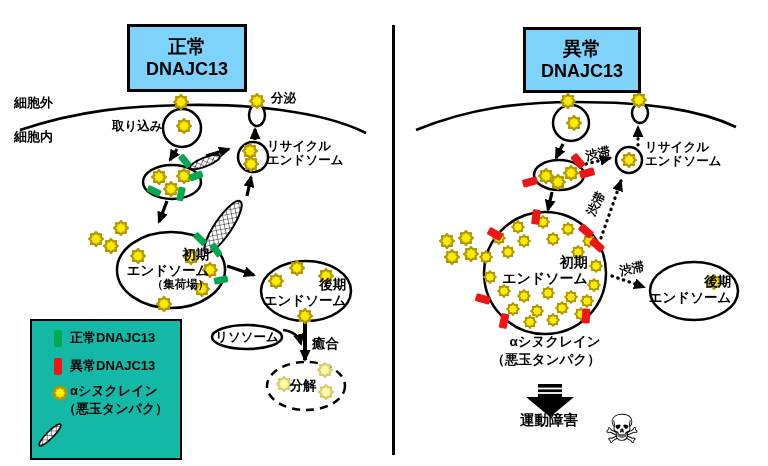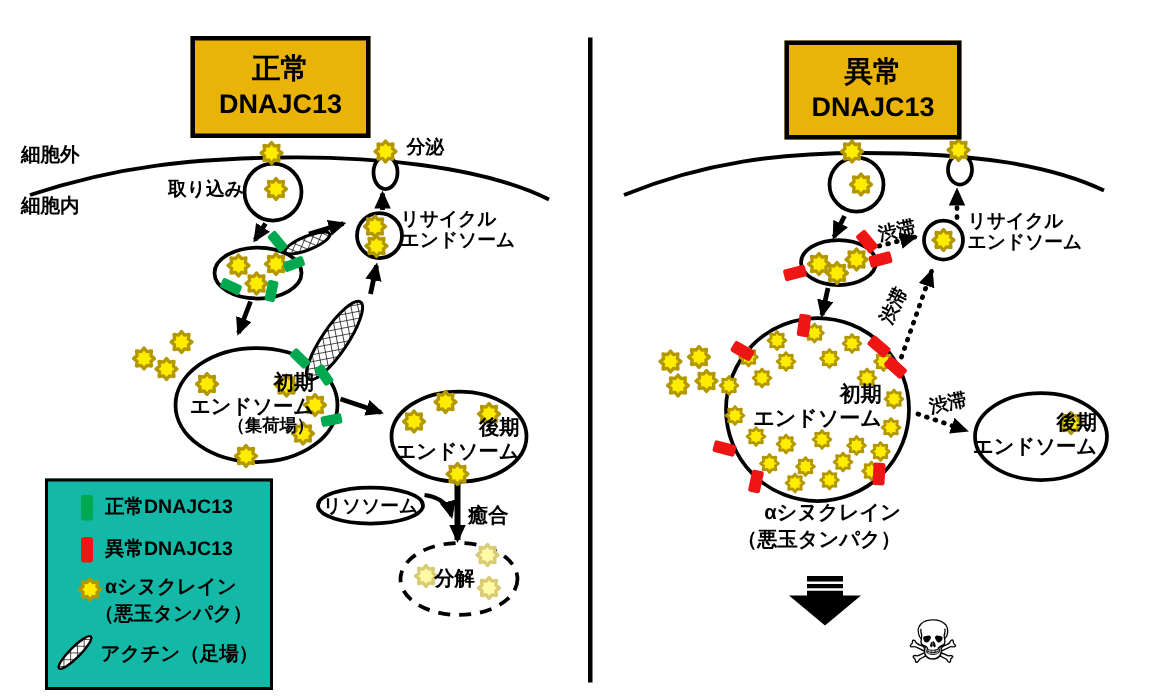--- a/index.html
+++ b/index.html
@@ -10,21 +10,21 @@
   .mem{fill:none;stroke:#000;stroke-width:2.6;}
   .arr{fill:none;stroke:#000;stroke-width:3.2;marker-end:url(#ah);}
   .thick{stroke-width:4;}
   .thin{stroke-width:2.6;}
   .dot{stroke-dasharray:0.5 5.5;stroke-linecap:round;}
   .dashves{fill:#fff;stroke:#000;stroke-width:2.5;stroke-dasharray:8 6;}
   .star-shape{fill:var(--yellow,#ffec00);stroke:var(--star-outline,#b39700);stroke-width:2.2;stroke-linejoin:round;}
   .star-pale{fill:#fffaa6;stroke:#d9cb74;stroke-width:2.2;stroke-linejoin:round;}
   .lbl{position:absolute;font-weight:bold;color:#000;white-space:nowrap;line-height:1.15;}
   .ctr{transform:translateX(-50%);text-align:right;}
-  .titlebox{position:absolute;background:#eab308;border:3px solid #000;
+  .titlebox{position:absolute;background:#7dd3fc;border:3px solid #000;
             display:flex;flex-direction:column;align-items:center;justify-content:center;
             font-weight:bold;text-align:center;}
   .titlebox .t1{font-size:19px;line-height:1.25;}
   .titlebox .t2{font-size:18px;line-height:1.2;}
   .legendbox{position:absolute;left:30px;top:319px;width:148px;height:137px;
              background:#14b8a6;border:2.5px solid #000;}
   .legendbox .lbl{font-size:13px;}
   #divider{position:absolute;left:392px;top:25px;width:3px;height:430px;background:#000;}
   .skull{position:absolute;font-size:40px;line-height:1;color:#000;font-weight:normal;}
 </style>
@@ -210,21 +210,20 @@
   <div style="position:absolute;left:22px;top:37px;width:8px;height:17px;background:var(--red,#ee1515);border-radius:2px;"></div>
   <div class="lbl" style="left:38px;top:38px;">異常DNAJC13</div>
   <svg style="position:absolute;left:19px;top:63px;" width="18" height="18" viewBox="-9 -9 18 18">
       <use href="#star"></use>
     </svg>
   <div class="lbl" style="left:38px;top:63px;">αシヌクレイン</div>
   <div class="lbl" style="left:31px;top:81px;">（悪玉タンパク）</div>
   <svg style="position:absolute;left:3px;top:99px;" width="30" height="30" viewBox="0 0 30 30">
     <ellipse cx="15" cy="15" rx="15" ry="3.5" transform="rotate(-45 15 15)" fill="url(#hatch)" stroke="#000" stroke-width="1.6"></ellipse>
   </svg>
-  <div class="lbl" style="left:35px;top:108px;">アクチン（足場）</div>
 </div>
 
 <div class="lbl" style="left:598px;top:154px;font-size:12.5px;transform:translate(-50%,-50%) rotate(-12deg);">渋滞</div>
 <div class="lbl" style="left:596px;top:204px;font-size:12.5px;transform:translate(-50%,-50%) rotate(-63deg);">渋滞</div>
 <div class="lbl" style="left:632px;top:269px;font-size:12.5px;transform:translate(-50%,-50%) rotate(-12deg);">渋滞</div>
 <div class="lbl" style="left:645px;top:140px;font-size:12.5px;">
   <div>リサイクル</div>
   <div>エンドソーム</div>
 </div>
 <div class="lbl ctr" style="left:545px;top:254px;font-size:14px;">
@@ -233,14 +232,15 @@
 </div>
 <div class="lbl ctr" style="left:690px;top:274px;font-size:13.5px;">
   <div>後期</div>
   <div>エンドソーム</div>
 </div>
 <div class="lbl ctr" style="left:546px;top:333px;font-size:13.5px;line-height:1.35;">
   <div>αシヌクレイン</div>
   <div>（悪玉タンパク）</div>
 </div>
 <div class="lbl ctr" style="left:549px;top:412px;font-size:14.5px;line-height:1.2;">
+  <div>運動障害</div>
 </div>
 <div class="skull" style="left:604px;top:409px;">☠</div>
 
 </body></html>

